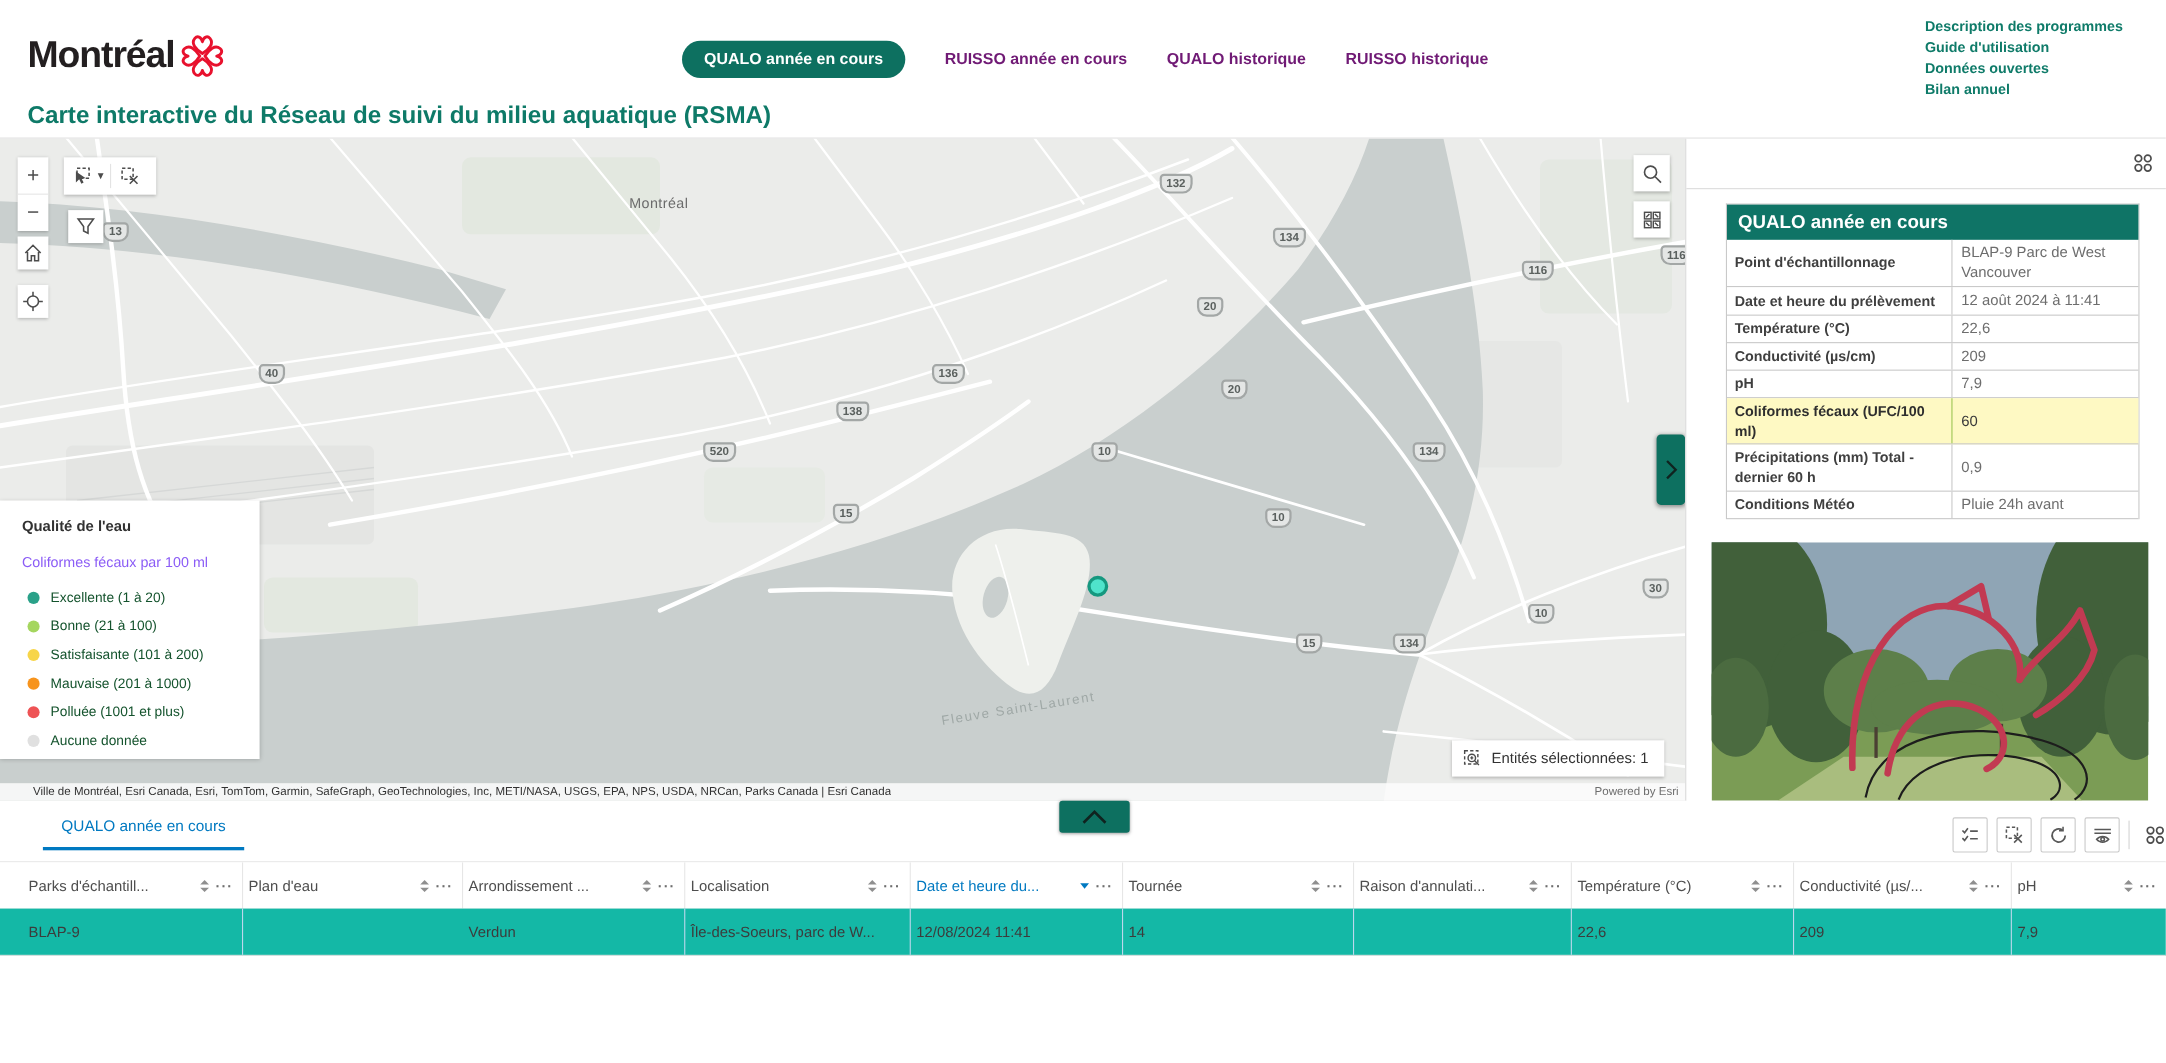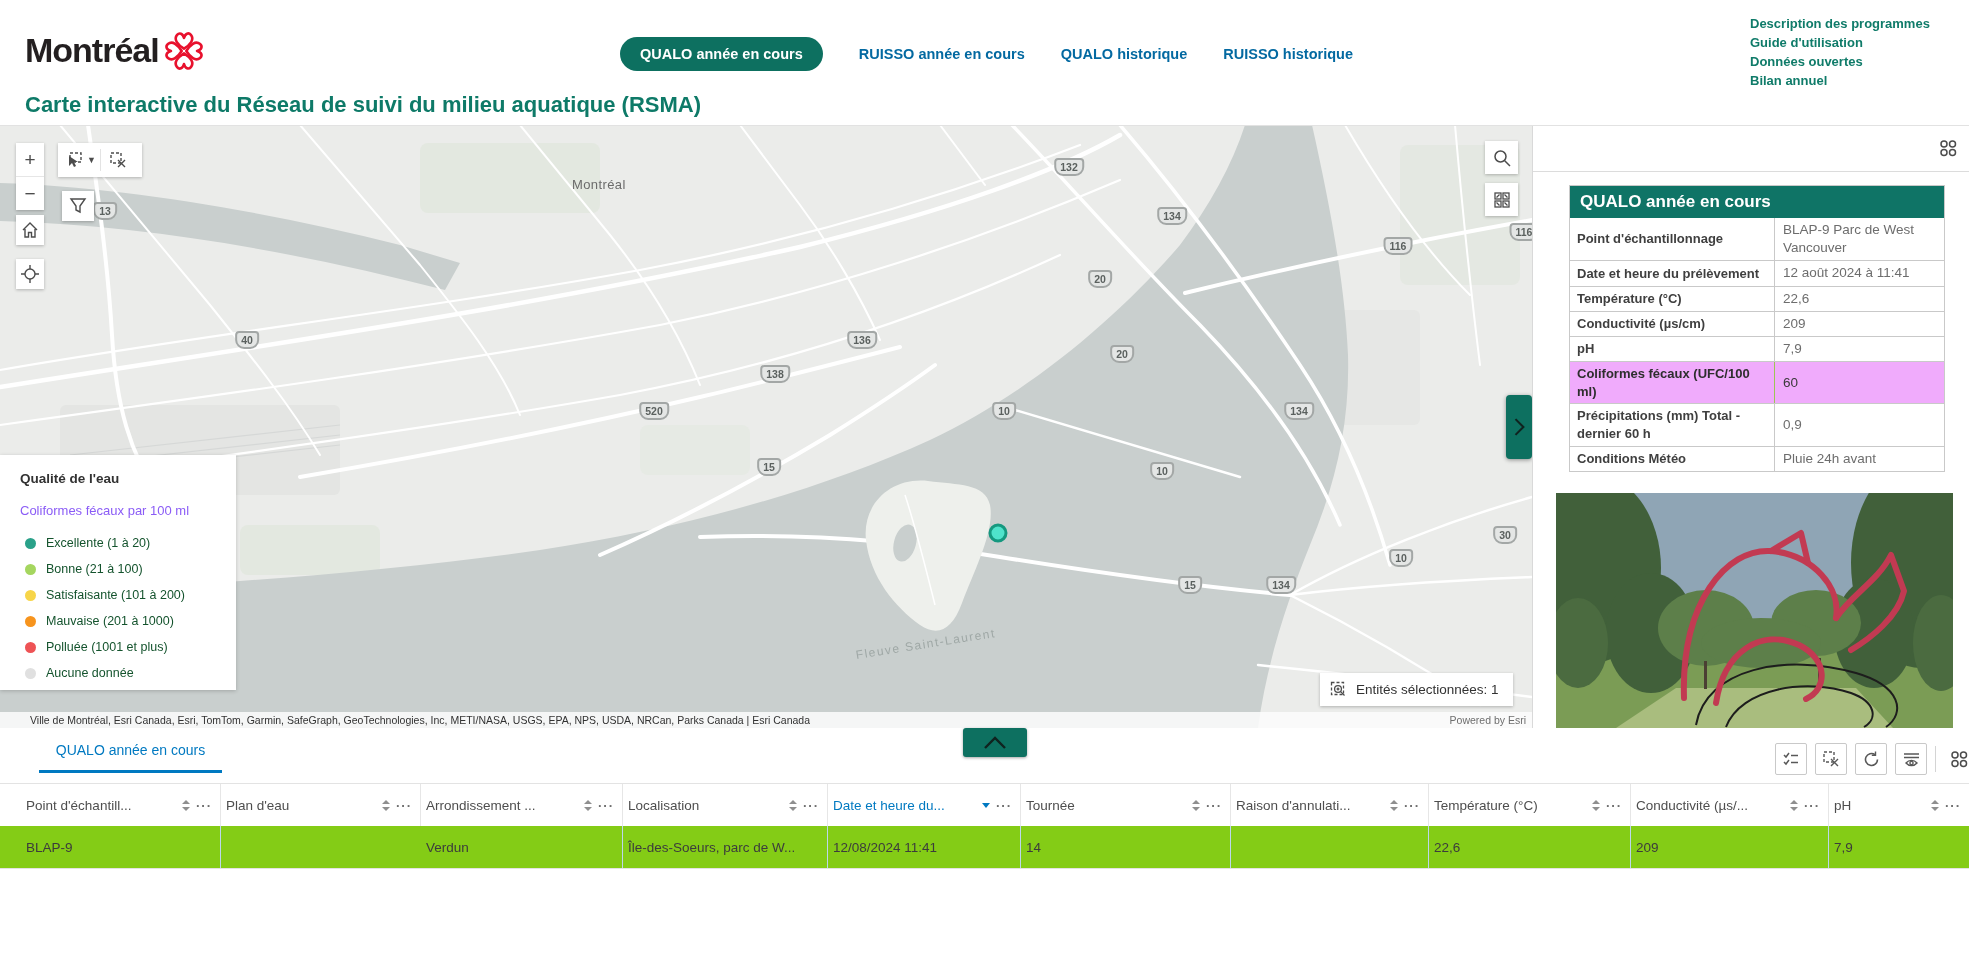--- a/index.html
+++ b/index.html
@@ -7,21 +7,21 @@
        font-family:"Liberation Sans","DejaVu Sans",sans-serif;background:#fff;}
   
   #header{position:absolute;left:0;top:0;width:1969px;height:125px;background:#fff;
           border-bottom:1px solid #e2e2e2;z-index:30;}
   .logo{position:absolute;left:25px;top:26px;display:flex;align-items:center;gap:2px;}
   .logo-text{font-size:34px;font-weight:700;color:#231f20;letter-spacing:-1px;}
   .rosette{width:46px;height:46px;margin-top:2px;}
   .app-title{position:absolute;left:25px;top:92px;font-size:22px;font-weight:700;color:#0e7a68;}
   #navTabs{position:absolute;left:620px;top:37px;display:flex;align-items:center;gap:36px;}
   .tab{border:none;background:transparent;font-family:inherit;font-size:14.5px;font-weight:700;
-       color:#0369a1;padding:9px 0;cursor:pointer;white-space:nowrap;}
+       color:#701a75;padding:9px 0;cursor:pointer;white-space:nowrap;}
   .tab.active{background:#0d7060;color:#fff;padding:9px 20px;border-radius:20px;}
   #headerLinks{position:absolute;left:1750px;top:16px;display:flex;flex-direction:column;gap:4px;}
   #headerLinks a{font-size:13px;font-weight:600;color:#0f7b69;text-decoration:none;}
   
   #main{position:absolute;left:0;top:125px;width:1969px;height:603px;}
   #map{position:absolute;left:0;top:0;width:1532px;height:603px;background:#ebecea;overflow:hidden;}
   #basemap{position:absolute;left:0;top:0;}
   .city-label{position:absolute;left:572px;top:52px;font-size:13px;color:#6b6b6b;letter-spacing:.4px;}
   .river-label{position:absolute;left:855px;top:512px;font-size:12px;color:#9fa8a6;letter-spacing:1.5px;
                transform:rotate(-9deg);}
@@ -71,41 +71,41 @@
   .panel-toolbar{position:absolute;left:0;top:0;width:437px;height:46px;border-bottom:1px solid #dcdcdc;}
   .appsbtn{position:absolute;right:8px;top:9px;width:28px;height:28px;display:flex;align-items:center;
            justify-content:center;cursor:pointer;background:#fff;}
   .info-table{position:absolute;left:36px;top:60px;width:374px;border:1px solid #c9c9c9;
               border-bottom:none;}
   .info-header{background:#0f7466;color:#fff;font-size:17px;font-weight:700;padding:6px 10px;}
   .info-row{display:grid;grid-template-columns:205px 169px;border-bottom:1px solid #c9c9c9;}
   .info-row .lbl{font-size:13px;font-weight:700;color:#3f3f3f;padding:3px 4px 3px 7px;
                  border-right:1px solid #c9c9c9;display:flex;align-items:center;line-height:1.35;}
   .info-row .val{font-size:13.5px;color:#6d6d6d;padding:3px 8px;display:flex;align-items:center;line-height:1.35;}
-  .info-row.hl{background:#f0abfc;}
+  .info-row.hl{background:#fef9c3;}
   .info-row.hl .lbl{color:#2e2e2e;border-right-color:#9cc654;}
   .info-row.hl .val{color:#3a3a3a;}
   .photo{position:absolute;left:23px;top:368px;width:397px;height:235px;}
   
   #bottom{position:absolute;left:0;top:728px;width:1969px;height:238px;background:#fff;}
   .collapse-btn{position:absolute;left:963px;top:0;width:64px;height:29px;background:#0d7060;border:none;
                 border-radius:3px;box-shadow:0 1px 3px rgba(0,0,0,.35);cursor:pointer;
                 display:flex;align-items:center;justify-content:center;}
   .bottom-tab{position:absolute;left:39px;top:14px;width:183px;text-align:center;font-size:14px;
               color:#0079c1;cursor:pointer;}
   .tab-underline{position:absolute;left:39px;top:42px;width:183px;height:3px;background:#0079c1;}
   .tbl-toolbar{position:absolute;left:1775px;top:15px;display:flex;align-items:center;gap:8px;}
   .tbtn{width:30px;height:30px;border:1px solid #c9c9c9;border-radius:2px;background:#fff;display:flex;
         align-items:center;justify-content:center;cursor:pointer;color:#585858;}
   .tbtn.noborder{border:none;}
   .tb-sep{width:1px;height:26px;background:#d4d4d4;}
   .tbl-divider{position:absolute;left:0;top:55px;width:1969px;height:1px;background:#e3e3e3;}
   #theadrow{position:absolute;left:0;top:56px;width:1969px;height:42px;background:#fff;
             border-bottom:1px solid #e3e3e3;}
-  #tdatarow{position:absolute;left:0;top:98px;width:1969px;height:42px;background:#84cc16;
+  #tdatarow{position:absolute;left:0;top:98px;width:1969px;height:42px;background:#14b8a6;
             border-bottom:1px solid #e3e3e3;}
   .hcell{position:absolute;top:0;height:42px;display:flex;align-items:center;border-right:1px solid #e6e6e6;
          font-size:13.5px;color:#4e4e4e;cursor:pointer;}
   .hcell .lbl{padding-left:6px;white-space:nowrap;overflow:hidden;flex:1;}
   .hcell.sorted{color:#0079c1;}
   .dcell{position:absolute;top:0;height:42px;display:flex;align-items:center;border-right:1px solid #bcd7ec;
          font-size:13.5px;color:#3c3c3c;}
   .dcell span{padding-left:6px;white-space:nowrap;overflow:hidden;}
   .sorticon{display:flex;flex-direction:column;gap:3px;margin-right:6px;}
   .tri{width:0;height:0;border-left:4px solid transparent;border-right:4px solid transparent;}
@@ -466,21 +466,21 @@
             <circle cx="14.5" cy="6" r="3"></circle>
           <circle cx="6" cy="14.5" r="3"></circle>
             <circle cx="14.5" cy="14.5" r="3"></circle>
         </svg>
       </div>
     </div>
 
     <div class="tbl-divider"></div>
     <div id="theadrow">
         <div class="hcell" style="left: 20px; width: 200px;">
-          <span class="lbl">Point d'échantill...</span>
+          <span class="lbl">Parks d'échantill...</span>
           <span class="sorticon">
             <span class="tri up"></span>
             <span class="tri down"></span>
           </span>
           <span class="dots">···</span>
         </div>
         <div class="hcell" style="left: 220px; width: 200px;">
           <span class="lbl">Plan d'eau</span>
           <span class="sorticon">
             <span class="tri up"></span>

